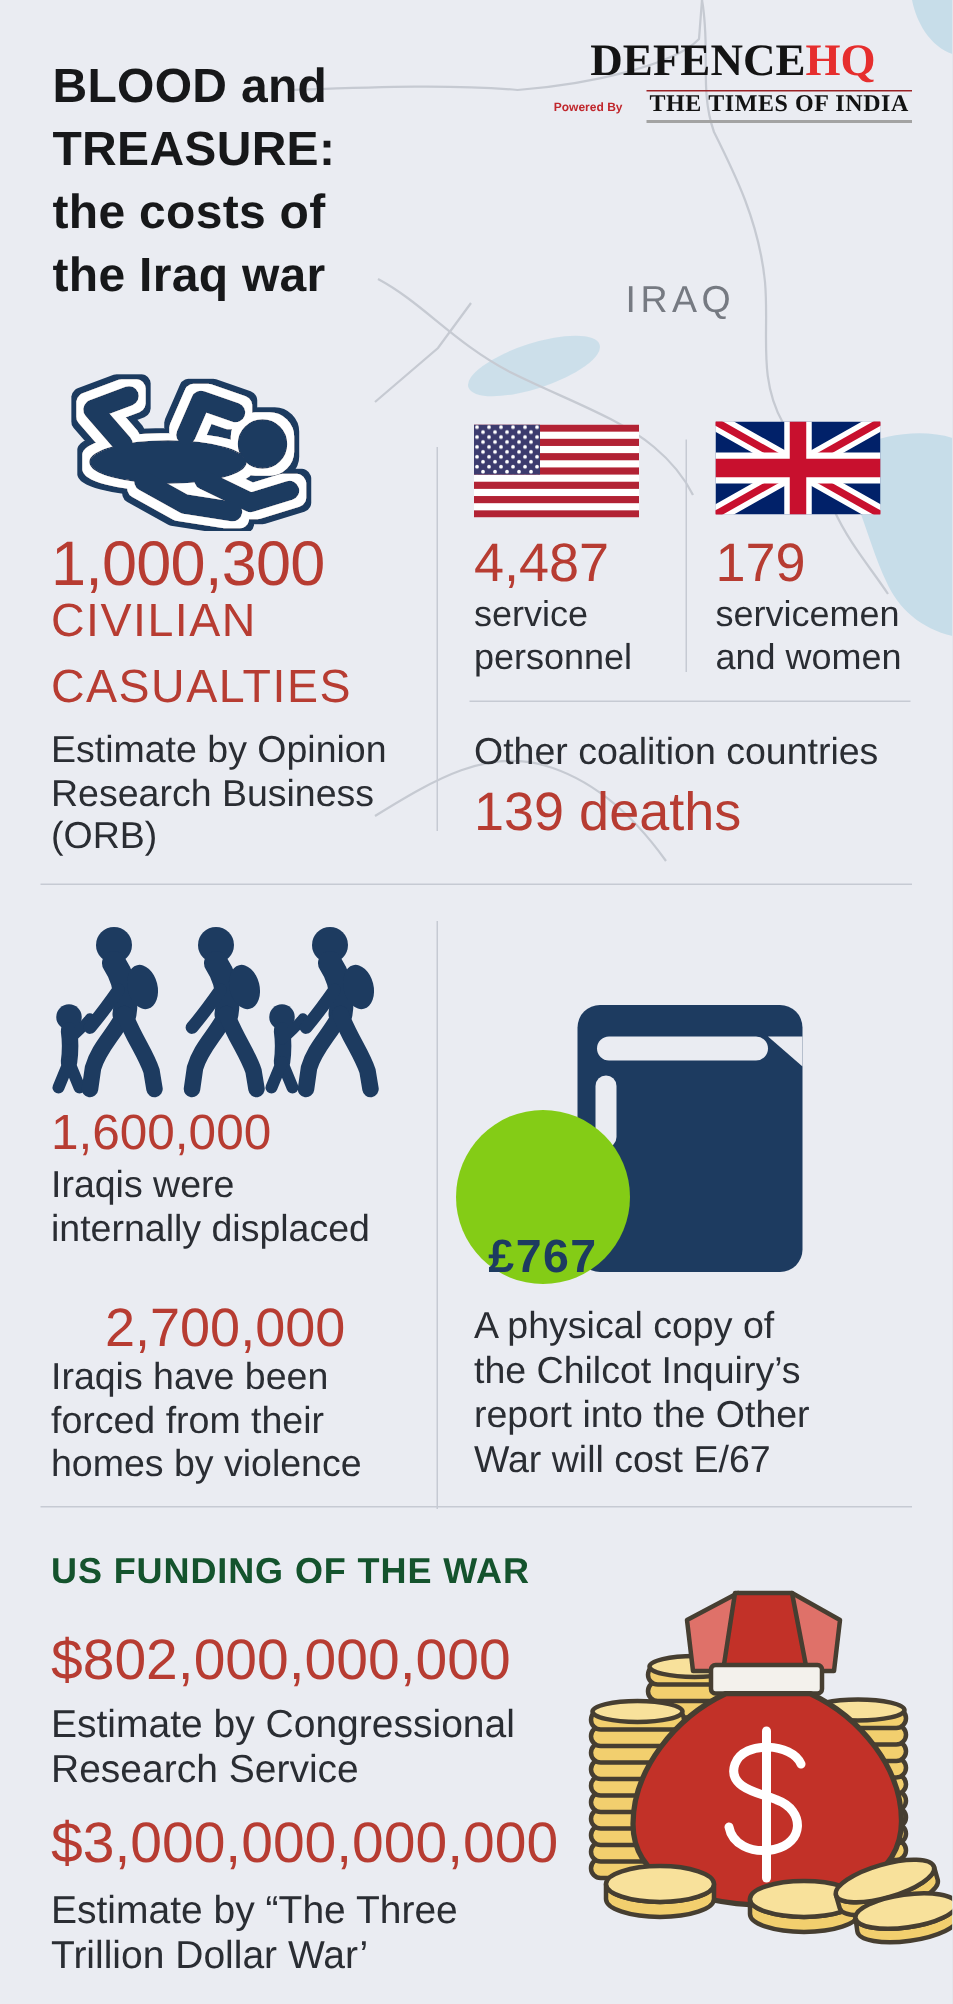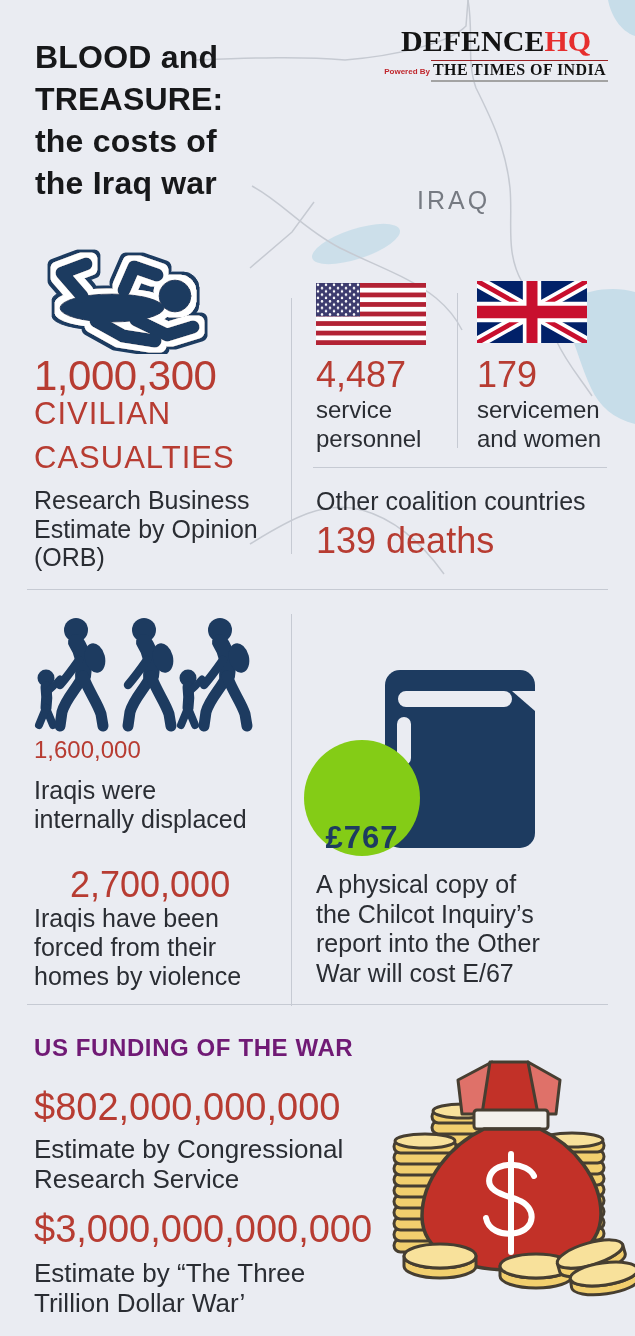--- a/index.html
+++ b/index.html
@@ -8,21 +8,21 @@
     position:relative; width:635px; height:1336px; margin:0 auto;
     background:#eaecf2; overflow:hidden;
     font-family:"Liberation Sans", sans-serif; color:#2a2d33;
   }
   .abs { position:absolute; }
   
   .title-line { font-size:32px; font-weight:bold; line-height:42px; color:#17181a; letter-spacing:.2px; }
   #logo { top:26px; right:27px; text-align:center; }
   #logo .wordmark { font-family:"Liberation Serif", serif; font-weight:bold; font-size:30px; line-height:1; color:#141414; }
   #logo .wordmark .hq { color:#e62e2e; }
-  #logo .powered-row { margin-top:4px; display:flex; justify-content:center; align-items:center; gap:1px; }
+  #logo .powered-row { margin-top:4px; display:flex; justify-content:center; align-items:center; gap:16px; }
   #logo .powered { font-size:8px; font-weight:bold; color:#c0272d; }
   #logo .toi { font-family:"Liberation Serif", serif; font-weight:bold; font-size:16px; color:#121212;
                border-top:1px solid #9b2226; border-bottom:2px solid #a3a3a3; padding:0 2px 1px; letter-spacing:.4px; }
   #map-label { top:186px; left:417px; font-size:25px; letter-spacing:3px; color:#767a82; }
   
   .num-red { color:#b73c32; }
   .small-dark { color:#2a2d33; }
   .vdiv { width:1px; background:#c6cad3; }
   .hdiv { height:1px; background:#c6cad3; }
   
@@ -31,31 +31,31 @@
   #cas-w2    { left:34px; top:440px; font-size:31px; letter-spacing:1px; }
   #cas-src   { left:34px; top:486px; font-size:25px; line-height:28.5px; }
   
   #us-num  { left:316px; top:354px; font-size:36px; }
   #us-lab  { left:316px; top:395px; font-size:24px; line-height:29px; }
   #uk-num  { left:477px; top:354px; font-size:36px; }
   #uk-lab  { left:477px; top:395px; font-size:24px; line-height:29px; }
   #coal-lab { left:316px; top:487px; font-size:25px; }
   #coal-num { left:316px; top:520px; font-size:36px; }
   
-  #disp-num { left:34px; top:736px; font-size:24px; }
+  #disp-num { left:34px; top:736px; font-size:33px; }
   #disp-lab { left:34px; top:776px; font-size:25px; line-height:29px; }
   #forc-num { left:34px; top:864px; font-size:36px;margin-left:36px; }
   #forc-lab { left:34px; top:904px; font-size:25px; line-height:29px; }
   
   #price-circle { left:304px; top:740px; width:116px; height:116px; border-radius:50%;
                   background:#84cc16; display:flex; align-items:flex-end; justify-content:center;
                   font-size:31px; font-weight:bold; color:#1d3b60; letter-spacing:1px; z-index:3; }
   #chilcot-text { left:316px; top:870px; font-size:25px; line-height:29.5px; }
   
-  #fund-head { left:34px; top:1034px; font-size:24px; font-weight:bold; letter-spacing:.6px; color:#701a75; }
+  #fund-head { left:34px; top:1034px; font-size:24px; font-weight:bold; letter-spacing:.6px; color:#14532d; }
   #est1-val  { left:34px; top:1086px; font-size:38px; }
   #est1-src  { left:34px; top:1134px; font-size:26px; line-height:30px; }
   #est2-val  { left:34px; top:1208px; font-size:38px; }
   #est2-src  { left:34px; top:1258px; font-size:26px; line-height:30px; }
 </style>
 </head>
 <body>
 
 <div id="stage">
 
@@ -113,22 +113,22 @@
       <path d="M96,44 L106,21 L129,29" fill="none" stroke-width="13"></path>
       <path d="M108,74 L139,89 L165,81" fill="none" stroke-width="13"></path>
       <path d="M68,75 L95,90 L127,95" fill="none" stroke-width="13"></path>
     </g>
   </svg>
 
   <div class="abs num-red" id="cas-num">1,000,300</div>
   <div class="abs num-red" id="cas-w1">CIVILIAN</div>
   <div class="abs num-red" id="cas-w2">CASUALTIES</div>
   <div class="abs small-dark" id="cas-src">
+    <div>Estimate by Opinion</div>
     <div>Research Business</div>
-    <div>Estimate by Opinion</div>
     <div>(ORB)</div>
   </div>
 
   <div class="abs vdiv" style="left:291px;top:298px;height:256px;"></div>
 
   <svg class="abs" style="left:316px;top:283px;" width="110" height="62" viewBox="0 0 110 62">
     <defs>
       <pattern id="stars" width="8" height="6.6" patternUnits="userSpaceOnUse">
         <circle cx="2" cy="1.8" r="1.25" fill="#fff"></circle>
           <circle cx="6" cy="5.1" r="1.25" fill="#fff"></circle>

